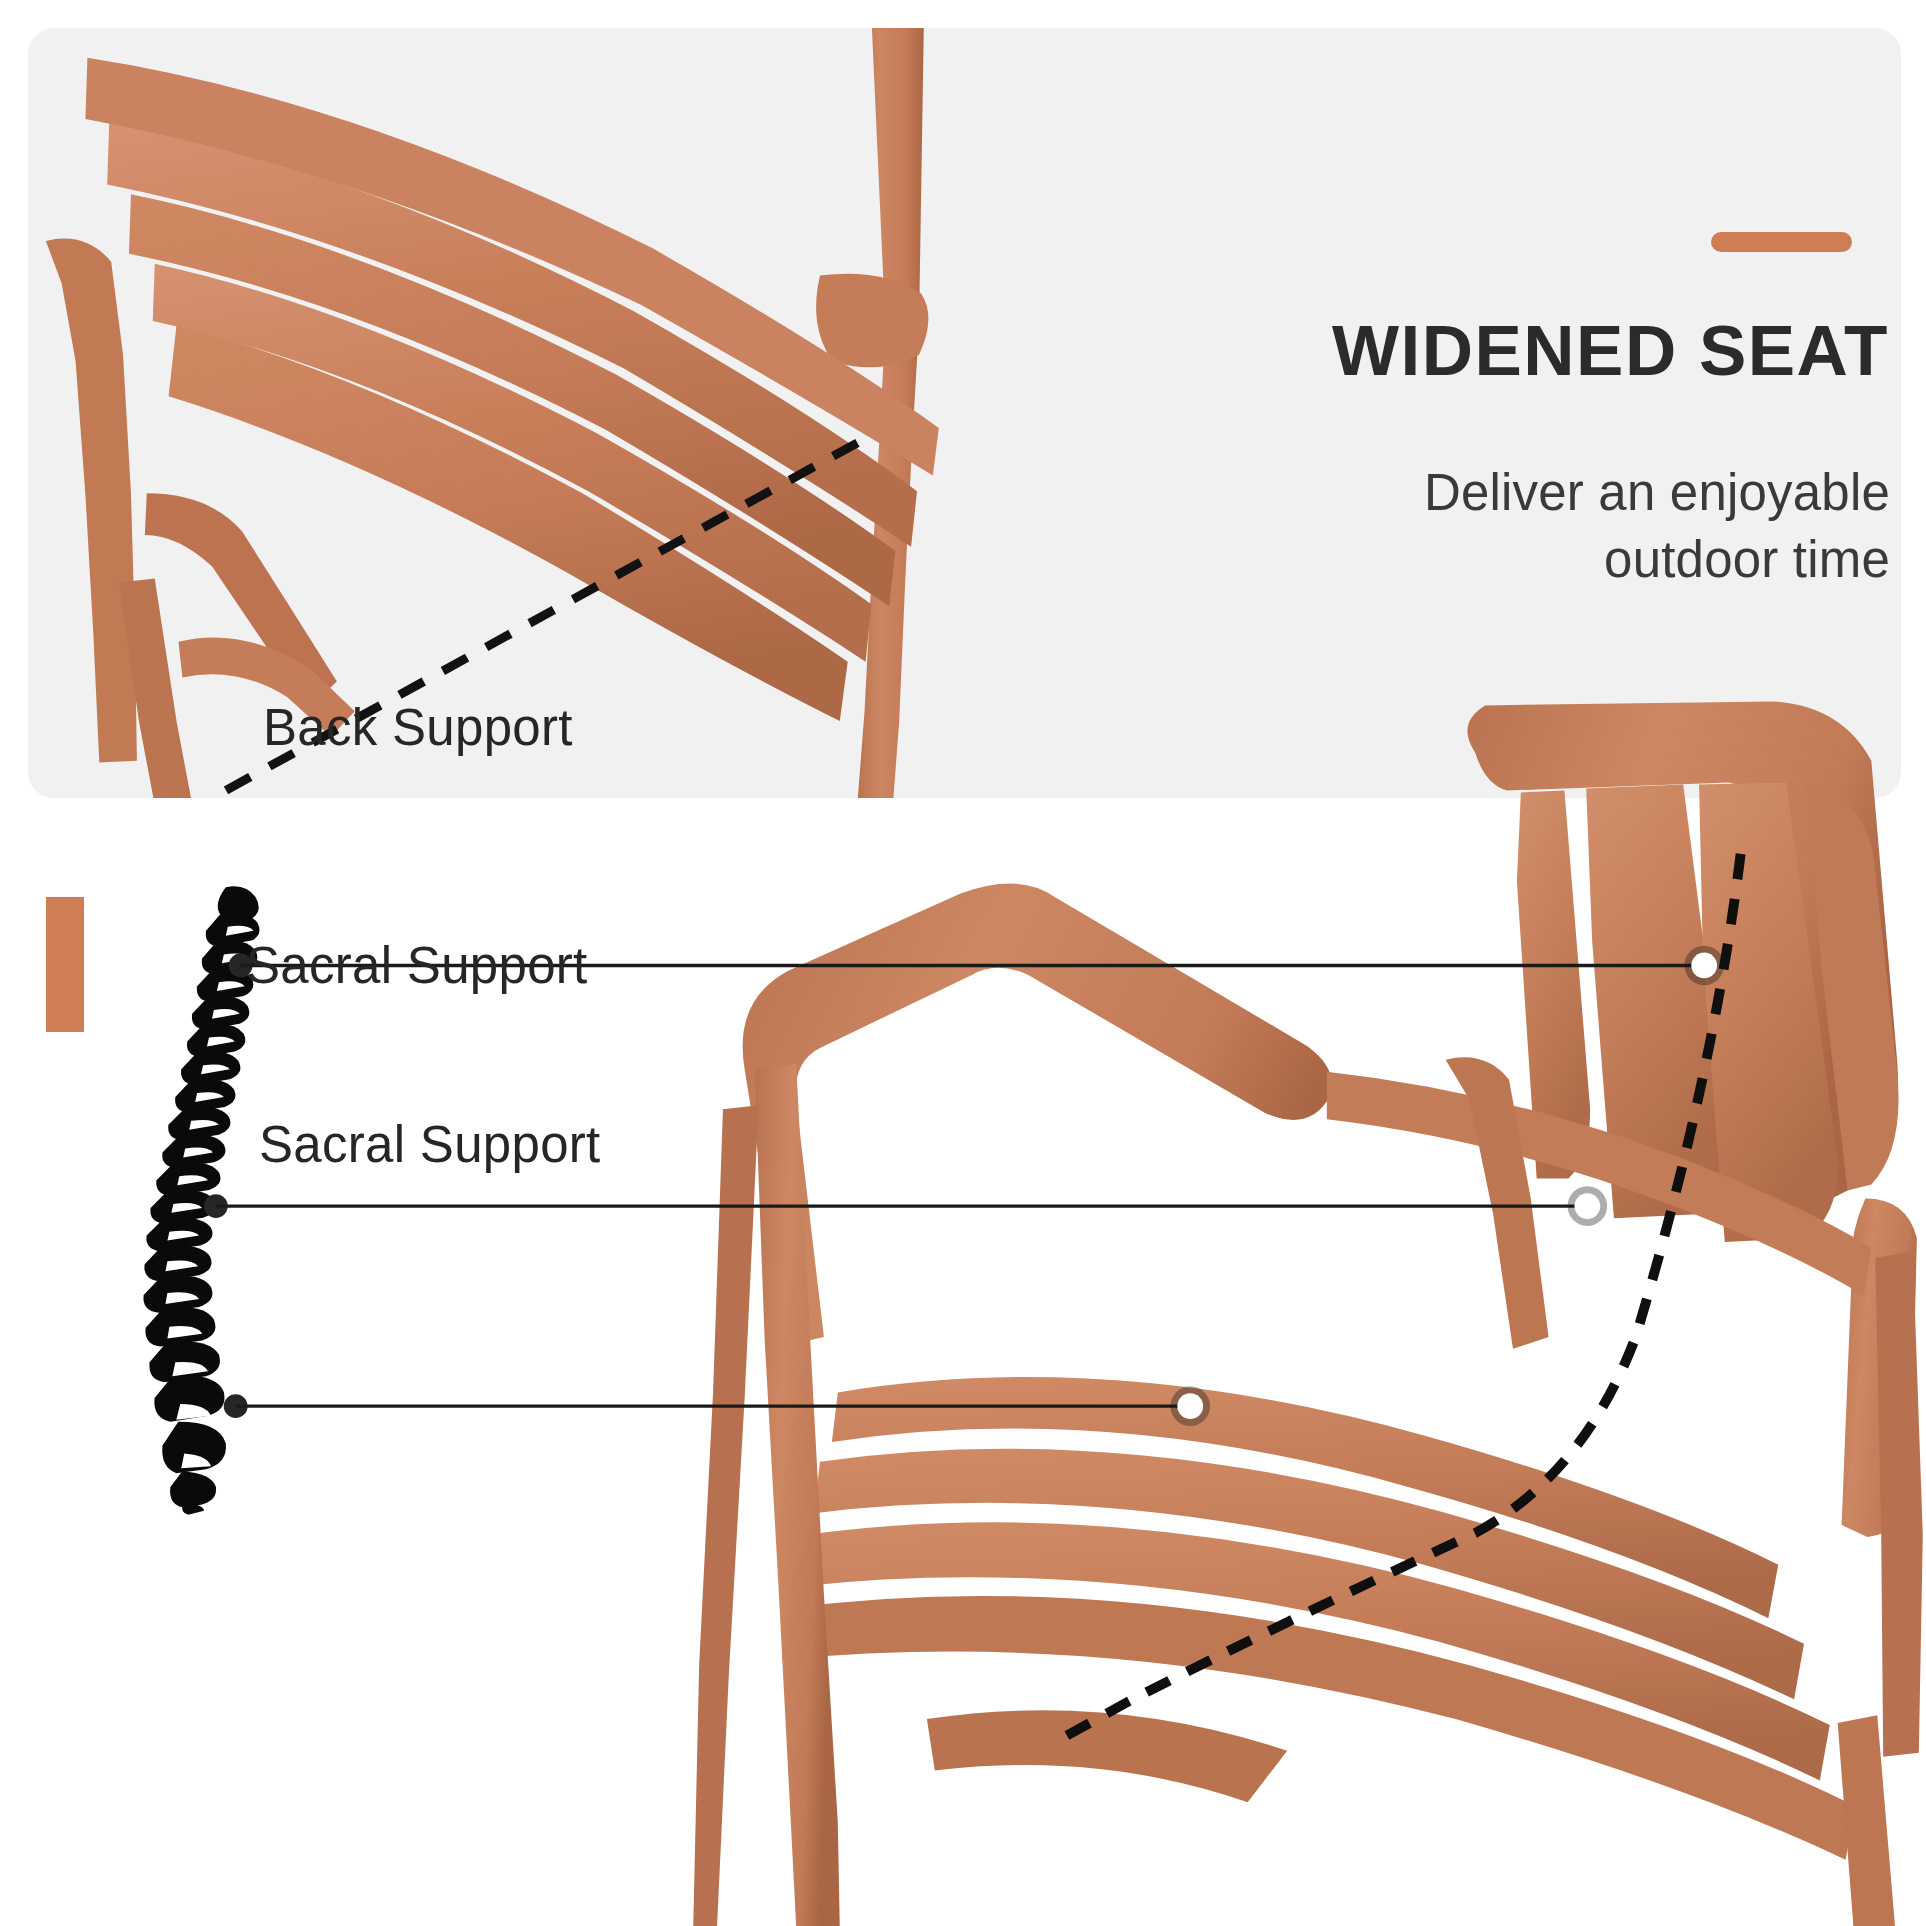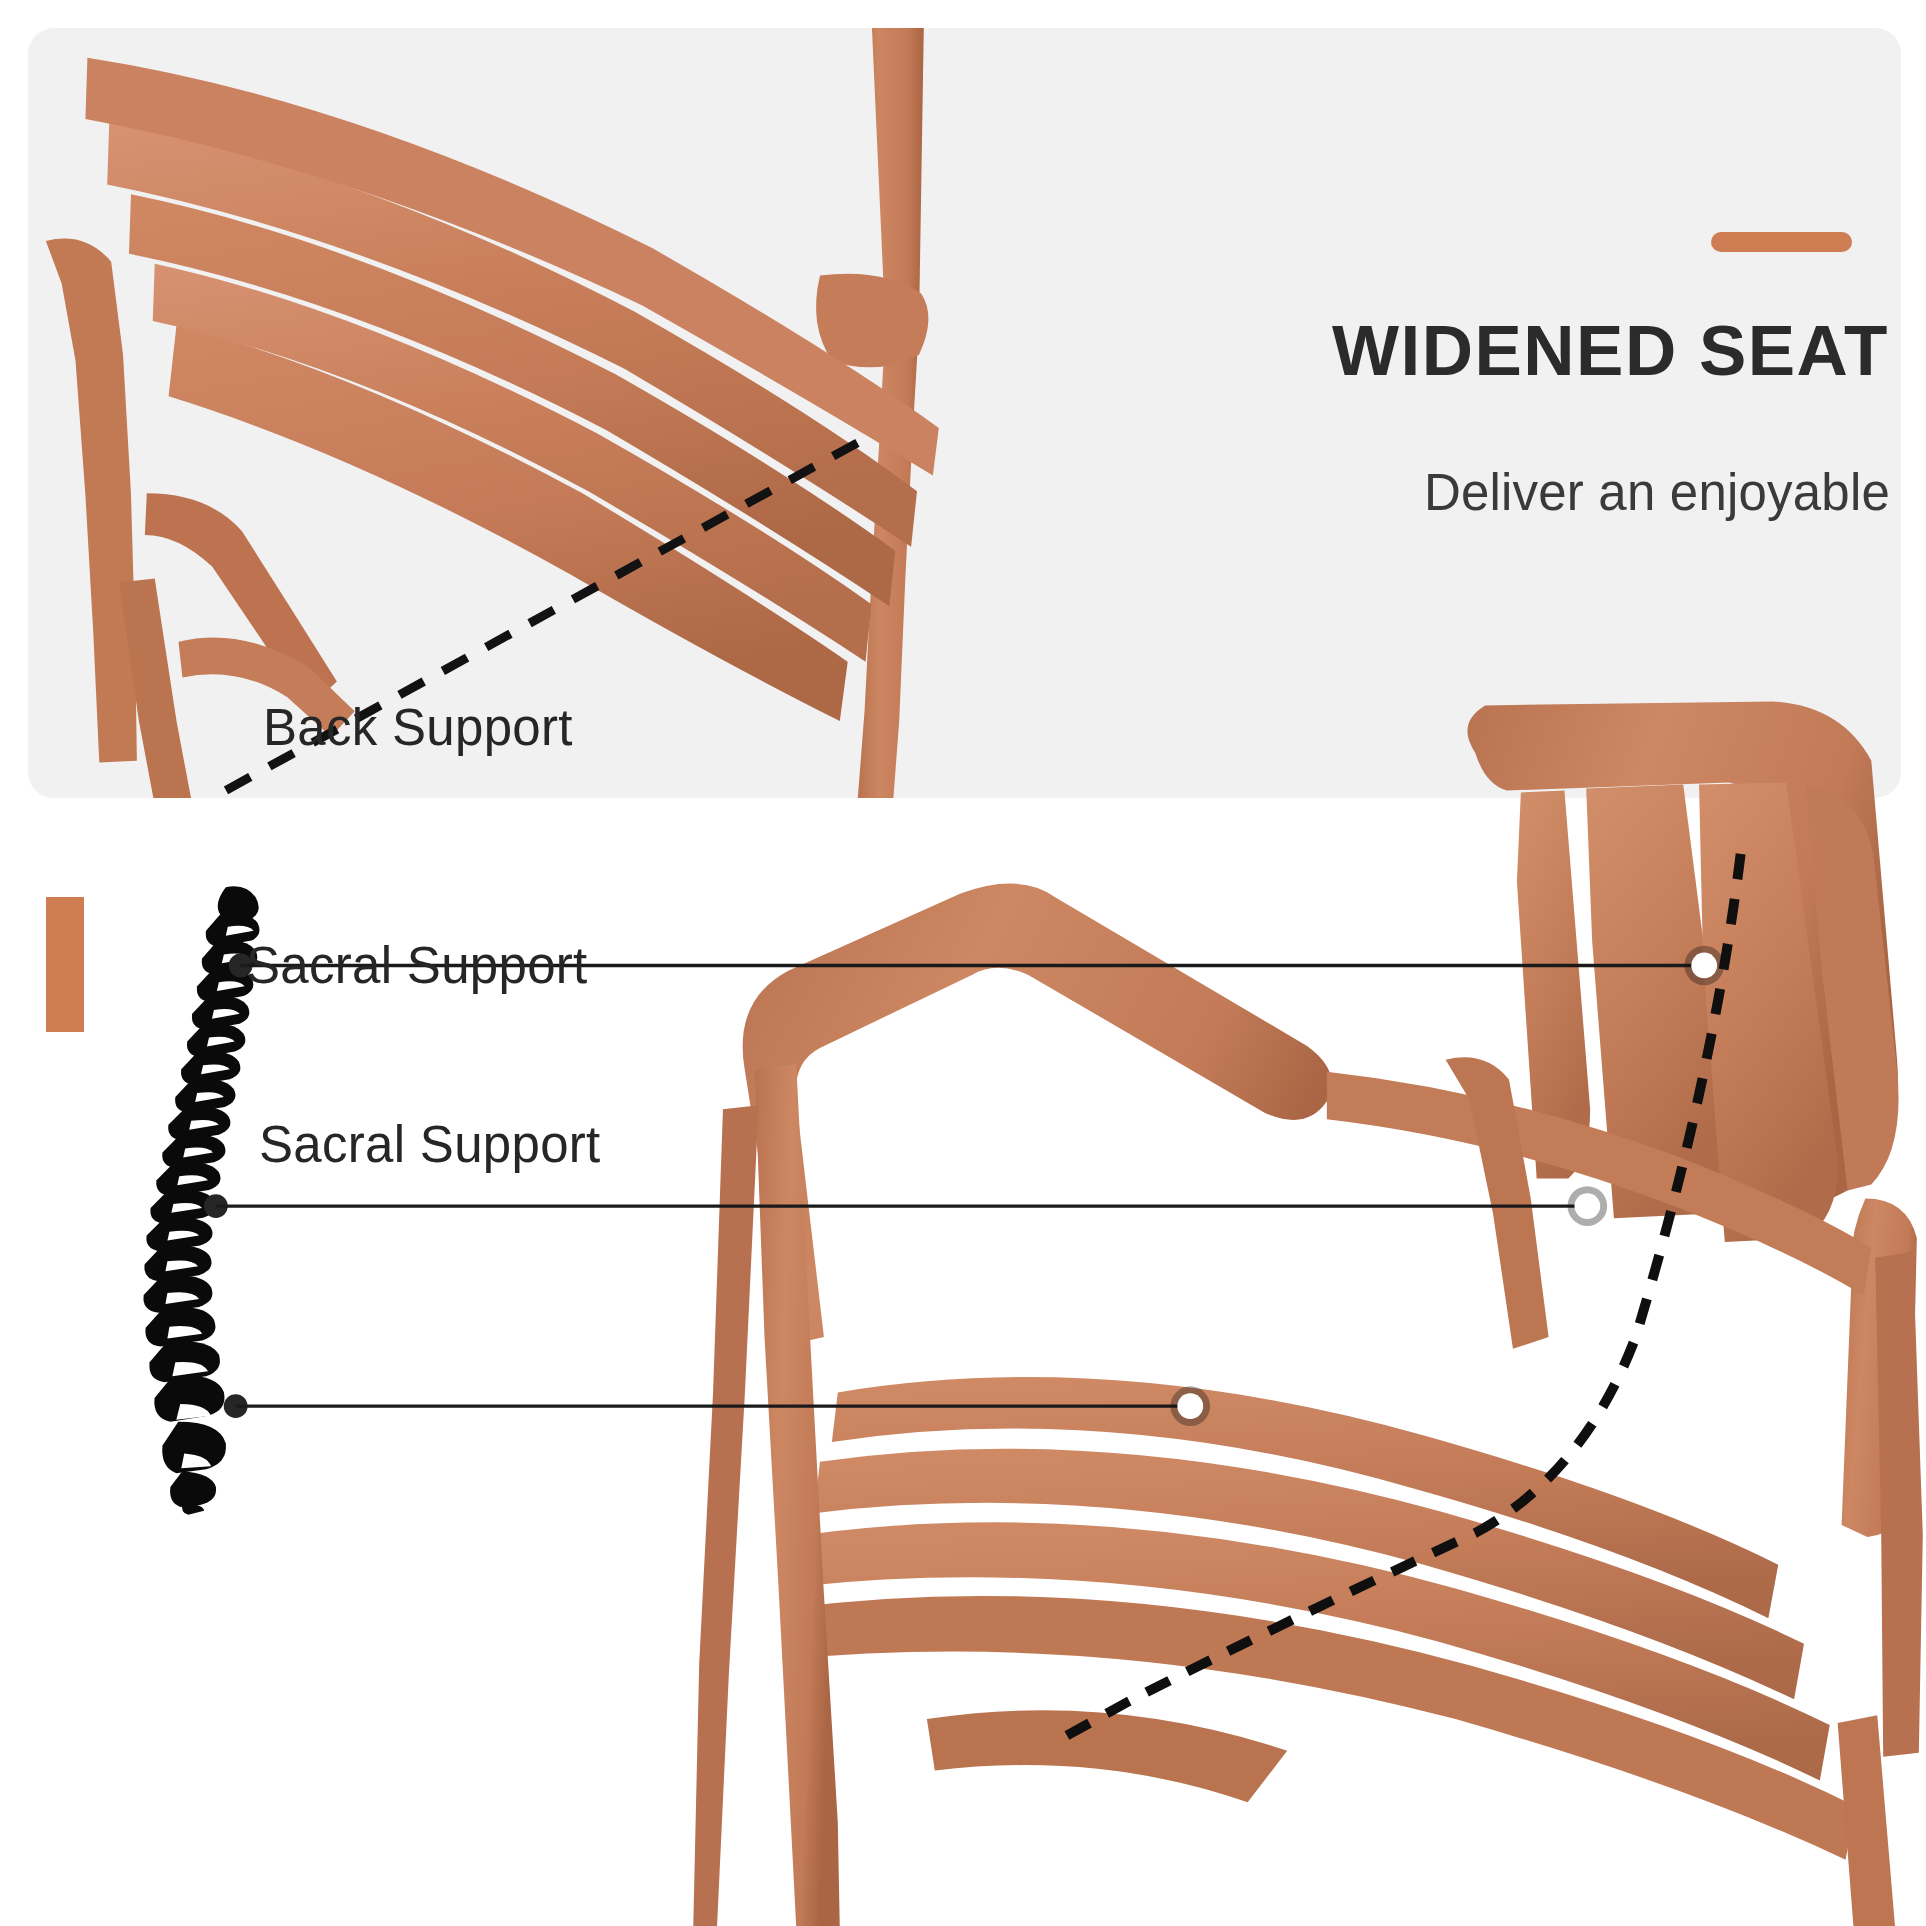--- a/index.html
+++ b/index.html
@@ -122,20 +122,21 @@
           <path d="M92 560 L128 556 L150 700 L170 806 L132 806 L112 700 Z" fill="#bb7450"></path>
 
           <path d="M200 770 L845 415" fill="none" stroke="#121212" stroke-width="9" stroke-dasharray="28 22" stroke-linecap="butt"></path>
         </svg>
       </div>
 
       <div class="accent-pill"></div>
       <div class="headline">WIDENED SEAT</div>
       <div class="subline">
         <div>Deliver an enjoyable</div>
+        <div>outdoor time</div>
       </div>
     </div>
   </div>
 
   <div class="chair-bottom">
     <svg width="1234" height="1283" viewBox="0 0 1246 1296" xmlns="http://www.w3.org/2000/svg">
       <defs>
         <linearGradient id="frameG" x1="0" y1="0" x2="1" y2="0.4">
           <stop offset="0%" stop-color="#b97350"></stop>
           <stop offset="40%" stop-color="#cd8763"></stop>

